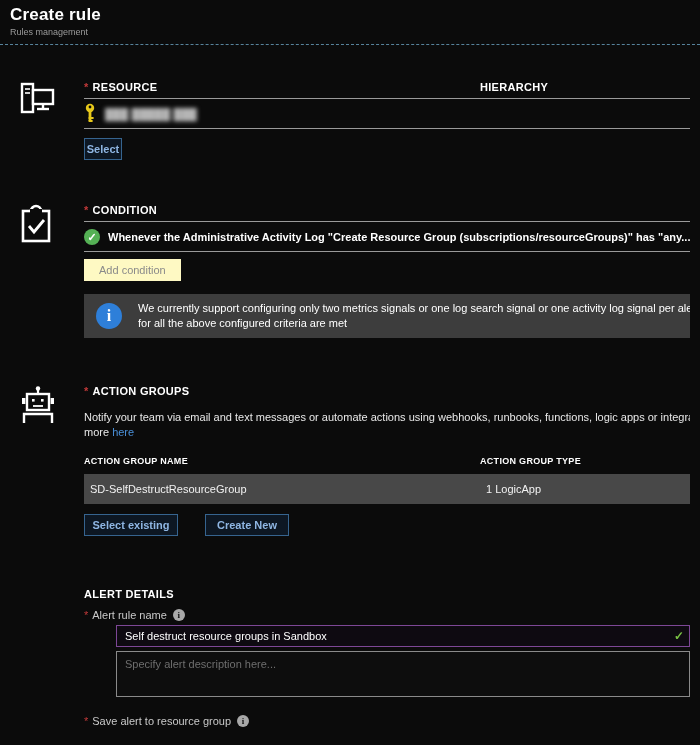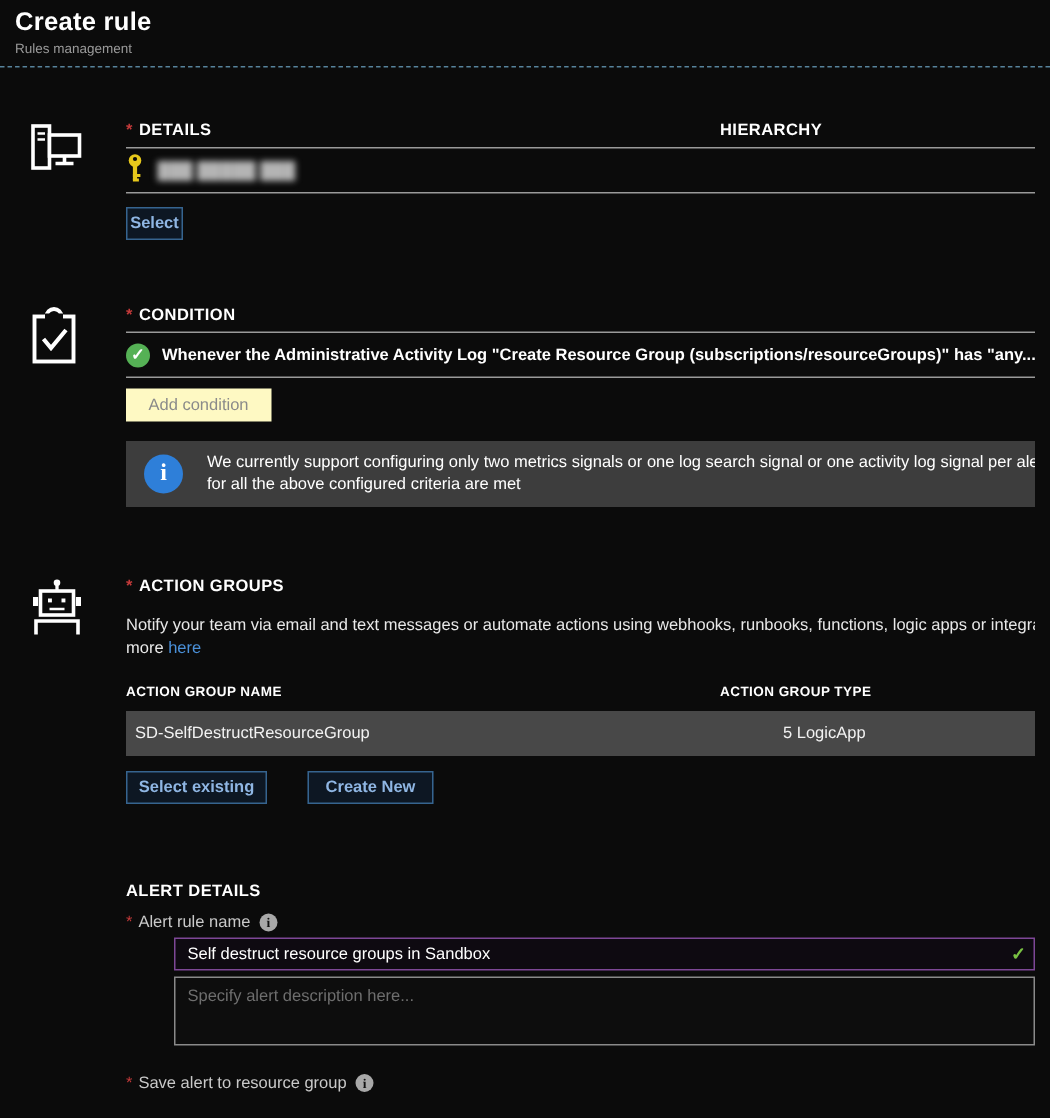--- a/index.html
+++ b/index.html
@@ -72,21 +72,21 @@
   }
   .info-text { font-size: 11px; line-height: 15px; min-width: 0; }
   .info-text div { white-space: nowrap; overflow: hidden; }
 
   
   .ag-desc { font-size: 11px; line-height: 15px; margin-top: 8px; color: #e8e8e8; }
   .ag-desc .clip { white-space: nowrap; overflow: hidden; }
   .link { color: #4a90d9; text-decoration: none; cursor: pointer; }
 
   .tbl-head { margin-top: 16px; font-size: 9px; font-weight: bold; letter-spacing: .3px; padding-bottom: 8px; }
-  .tbl-row { background: #484848; height: 30px; font-size: 11px; color: #f2f2f2; cursor: pointer; gap: 36px; }
+  .tbl-row { background: #484848; height: 30px; font-size: 11px; color: #f2f2f2; cursor: pointer; }
   .tbl-row > div { padding-left: 6px; }
   .ag-buttons { margin-top: 10px; display: flex; gap: 27px; }
   .btn-sel-existing { width: 94px; text-align: center; }
   .btn-create-new { width: 84px; }
 
   
   .alert-details { margin-left: 84px; margin-right: 10px; }
   .ad-title { font-size: 11px; font-weight: bold; letter-spacing: .3px; margin-top: 35px; }
   .field-label { font-size: 11px; color: #c9c9c9; display: flex; align-items: center; }
   .info-dot {
@@ -137,21 +137,21 @@
         <line x1="8" y1="8" x2="13" y2="8" stroke="#fff" stroke-width="1.6"></line>
         <line x1="8" y1="12" x2="13" y2="12" stroke="#fff" stroke-width="1.6"></line>
         <rect x="16" y="9" width="20" height="14" fill="#0b0b0b" stroke="#fff" stroke-width="2.4"></rect>
         <line x1="26" y1="23" x2="26" y2="28" stroke="#fff" stroke-width="2.4"></line>
         <line x1="20" y1="28" x2="32" y2="28" stroke="#fff" stroke-width="2.4"></line>
       </svg>
     </span>
   </div>
   <div class="main-col">
     <div class="section-head grid-2">
-      <span><span class="req">*</span><span>DETAILS</span></span>
+      <span><span class="req">*</span><span>RESOURCE</span></span>
       <span>HIERARCHY</span>
     </div>
     <div class="data-row grid-2">
       <span style="display:flex;align-items:center;min-width:0;">
         <span>
           <svg width="12" height="20" viewBox="0 0 12 20">
             <circle cx="6" cy="5" r="4.2" fill="#e7c81b"></circle>
             <circle cx="6" cy="4" r="1.4" fill="#0b0b0b"></circle>
             <rect x="4.6" y="8" width="2.8" height="10" fill="#e7c81b"></rect>
             <rect x="4.6" y="14" width="5" height="2" fill="#e7c81b"></rect>
@@ -222,21 +222,21 @@
     <div class="ag-desc">
       <div class="clip">Notify your team via email and text messages or automate actions using webhooks, runbooks, functions, logic apps or integrating with</div>
       <div><span>more </span><a class="link">here</a></div>
     </div>
     <div class="tbl-head grid-2">
       <span>ACTION GROUP NAME</span>
       <span>ACTION GROUP TYPE</span>
     </div>
     <div class="tbl-row grid-2">
       <div>SD-SelfDestructResourceGroup</div>
-      <div>5 LogicApp</div>
+      <div>1 LogicApp</div>
     </div>
     <div class="ag-buttons">
       <button class="btn-outline-blue btn-sel-existing">Select existing</button>
       <button class="btn-outline-blue btn-create-new">Create New</button>
     </div>
   </div>
 </div>
 
 <div class="alert-details mt-alertdetails">
   <div class="ad-title">ALERT DETAILS</div>

